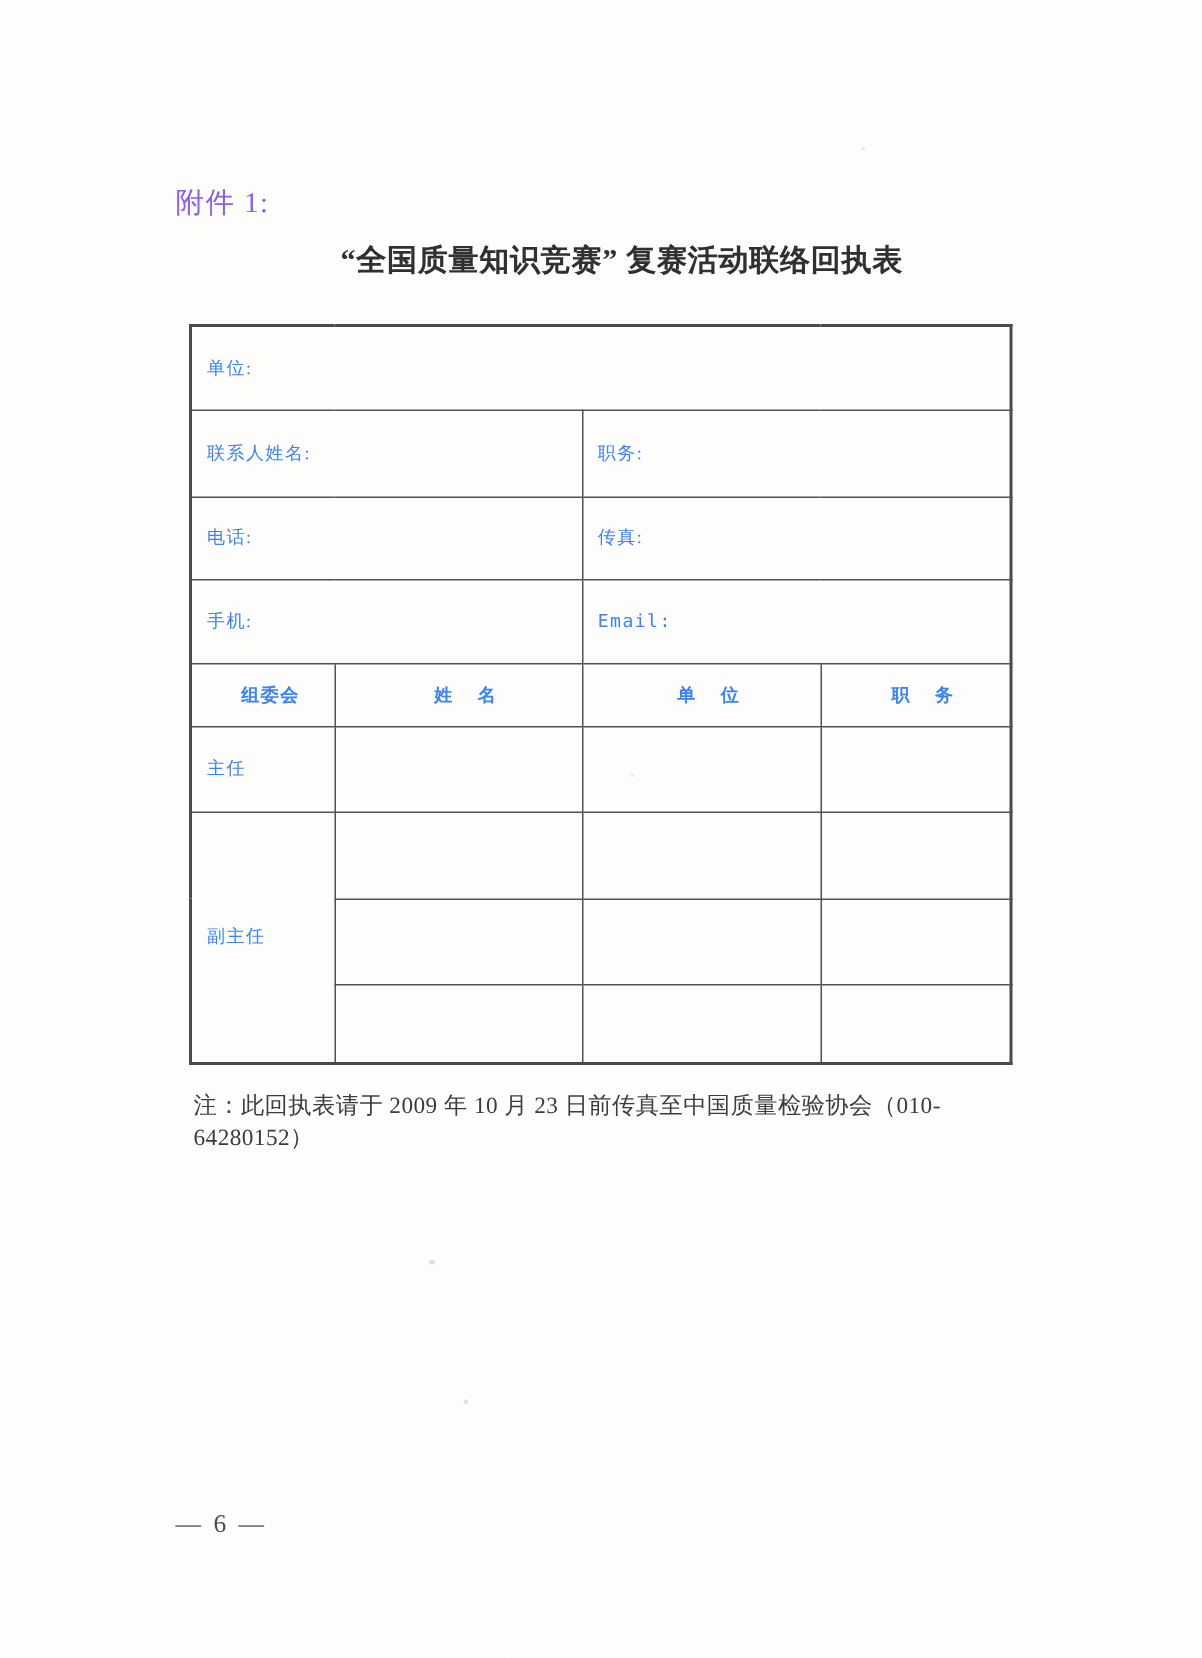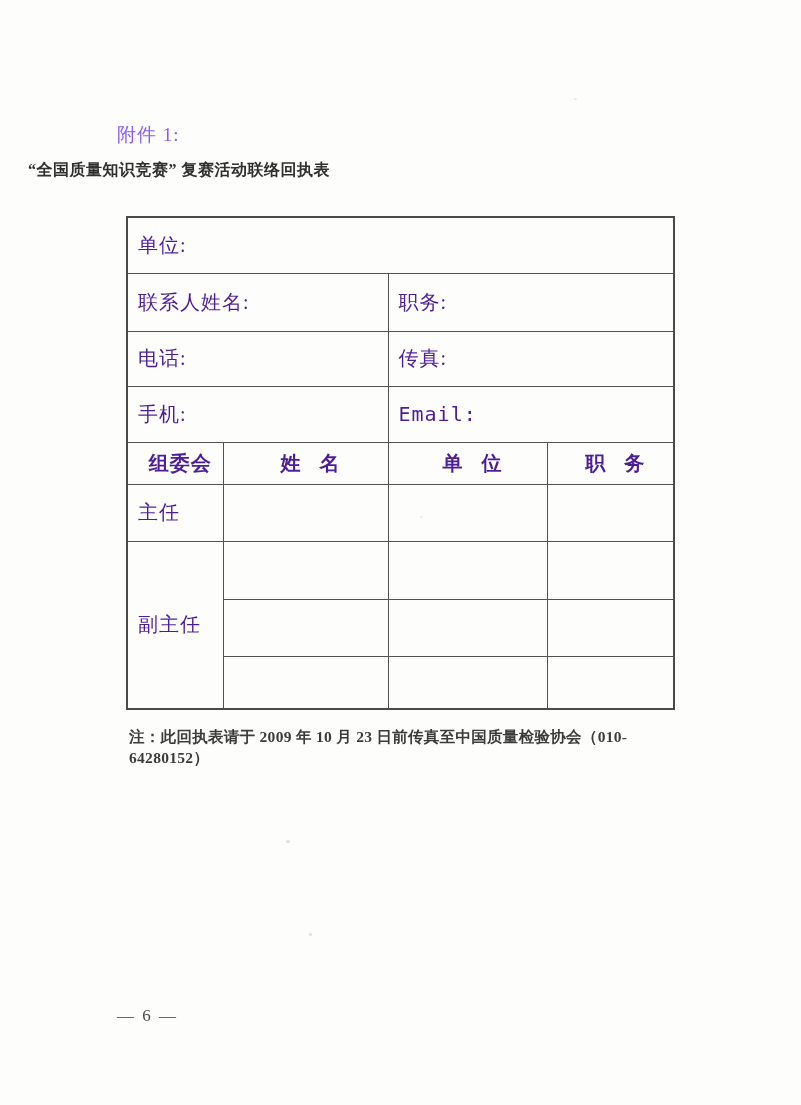--- a/index.html
+++ b/index.html
@@ -22,40 +22,41 @@
     top: 122px;
     font-size: 19px;
     letter-spacing: 1px;
     color: #8b5cf6;
   }
   .doc-title {
     position: absolute;
     left: 0;
     top: 160px;
     width: 100%;
+    text-align: center;
     padding-left: 28px;
     box-sizing: border-box;
-    font-size: 16px;
+    font-size: 20px;
     font-weight: 700;
     letter-spacing: 0.5px;
     color: #303030;
   }
   table.form-table {
     position: absolute;
     left: 126px;
     top: 216px;
     width: 547px;
     border-collapse: collapse;
     table-layout: fixed;
     border: 2px solid #4a4a4a;
   }
   table.form-table td {
     border: 1.6px solid #525252;
-    font-size: 20px;
-    color: #4c1d95;
+    font-size: 12px;
+    color: #3b82f6;
     padding: 0 0 0 10px;
     vertical-align: middle;
     letter-spacing: 1px;
     overflow: hidden;
   }
   tr.r1 { height: 56px; }
   tr.r2 { height: 58px; padding-left: 12px; }
   tr.r3 { height: 55px; }
   tr.r4 { height: 56px; }
   tr.r5 { height: 42px; }
@@ -87,21 +88,20 @@
     font-size: 17px;
   }
   .note-line {
     position: absolute;
     left: 129px;
     top: 727px;
     width: 560px;
     font-size: 15.5px;
     letter-spacing: 0.3px;
     color: #3c3c3c;
-    font-weight: bold;
   }
   .page-number {
     position: absolute;
     left: 117px;
     top: 1006px;
     font-size: 17px;
     letter-spacing: 2px;
     color: #4c4c4c;
   }
   .speck {

